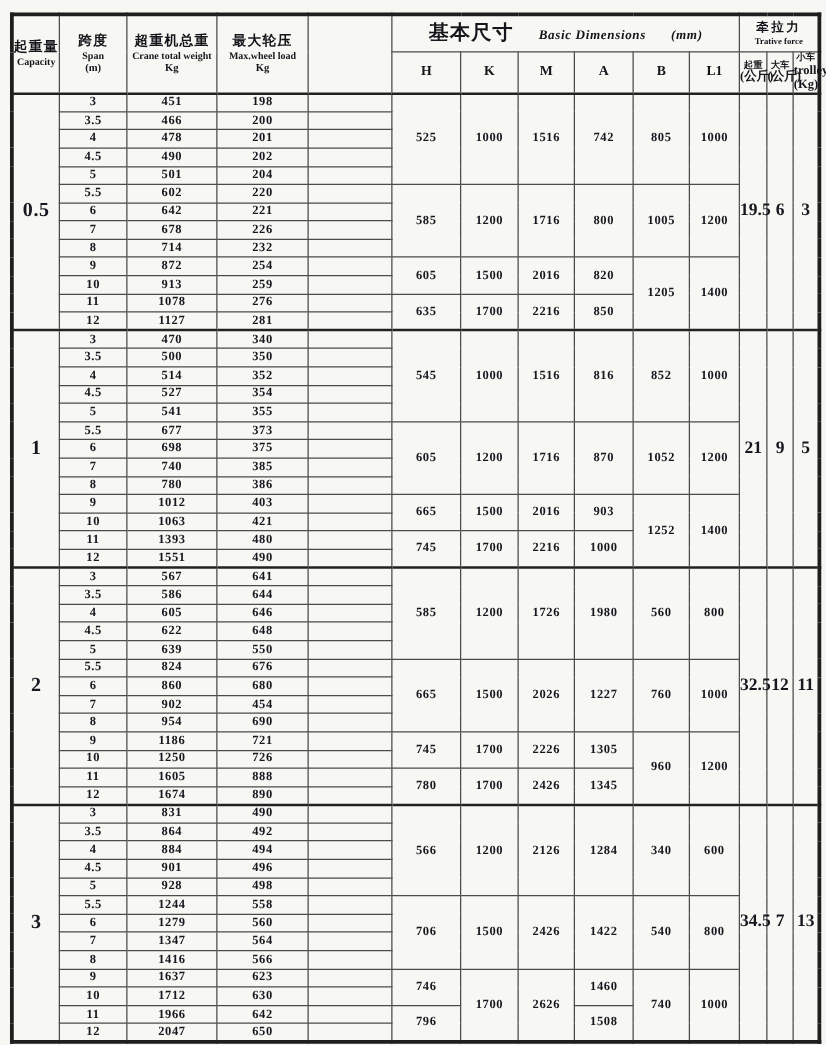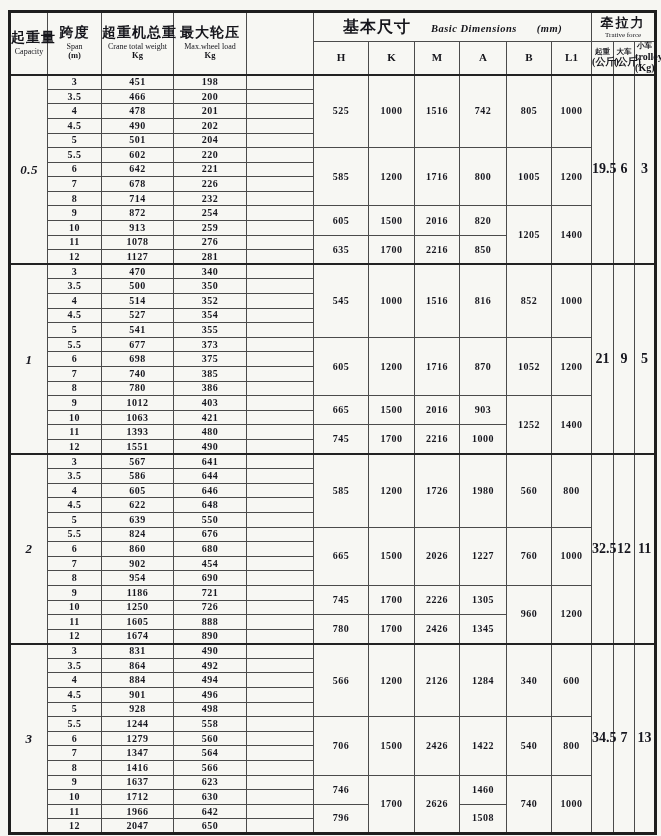--- a/index.html
+++ b/index.html
@@ -14,31 +14,31 @@
     border:3px solid #1e1e1e;background:#f7f7f3;
   }
   th,td{
     border:1px solid #4b4b4b;padding:0;margin:0;text-align:center;
     vertical-align:middle;line-height:1;white-space:nowrap;overflow:visible;
   }
   thead tr.h1 th{height:28px;}
   thead tr.h2 th{height:27px;border-bottom:2px solid #222;}
   tbody tr{height:14.6px;}
   td{font-size:10px;font-weight:bold;letter-spacing:0.5px;color:#17171f;}
-  .zh{display:block;font-size:14px;font-weight:bold;line-height:1.2;letter-spacing:1px;}
-  .en{display:block;font-size:8px;font-weight:normal;line-height:1.15;letter-spacing:0;}
+  .zh{display:block;font-size:11px;font-weight:bold;line-height:1.2;letter-spacing:1px;}
+  .en{display:block;font-size:8px;font-weight:bold;line-height:1.15;letter-spacing:0;}
   .unit{display:block;font-size:8.5px;font-weight:bold;line-height:1.15;letter-spacing:0;}
   .dims-title span{font-size:16px;font-weight:bold;margin:0 8px;letter-spacing:1px;}
   .dims-title .en-part{letter-spacing:0.5px;font-size:10.5px;font-style:italic;}
   .dim-letter{font-size:11px;font-weight:bold;font-family:"Liberation Serif",serif;}
-  .trative-head .zh{font-size:13px;letter-spacing:2px;}
+  .trative-head .zh{font-size:10px;letter-spacing:2px;}
   .trative-head .en{font-size:7px;}
   .tsub{display:block;font-size:10px;font-weight:bold;line-height:1.15;letter-spacing:0;}
   .tsub.first{font-size:7.5px;}
-  td.cap{font-size:13px;font-style:italic;}
+  td.cap{font-size:16px;}
   td.trative-val{font-size:14px;letter-spacing:0;}
   .section-start td{border-top:2px solid #222;}
 </style>
 </head>
 <body>
 
 <div class="page">
   <table class="spec" id="spec-table">
     <colgroup>
       <col style="width:38px">

